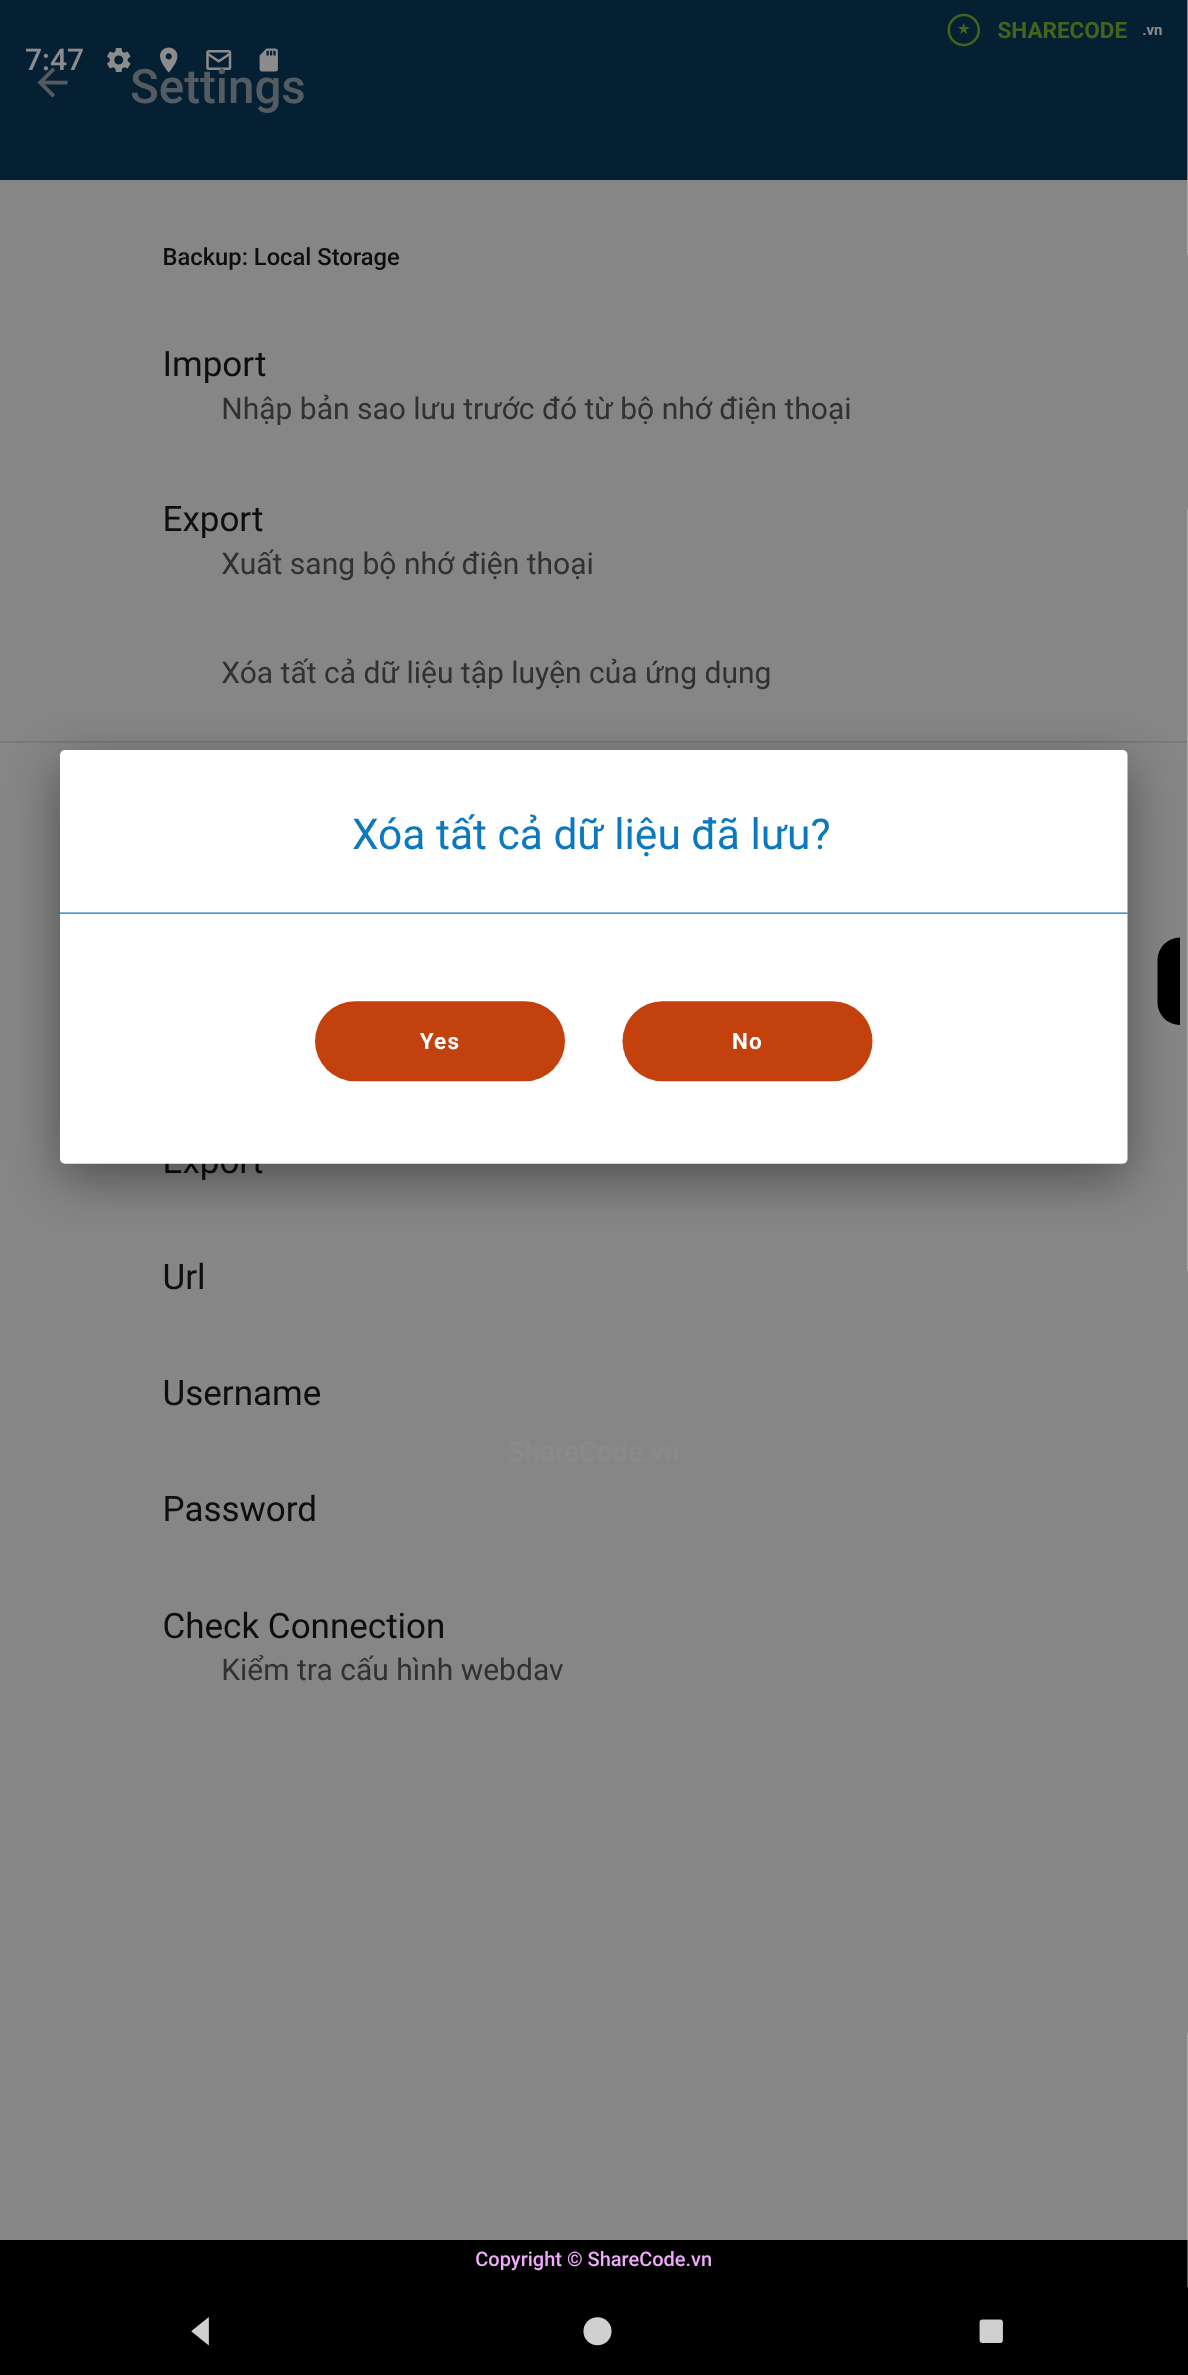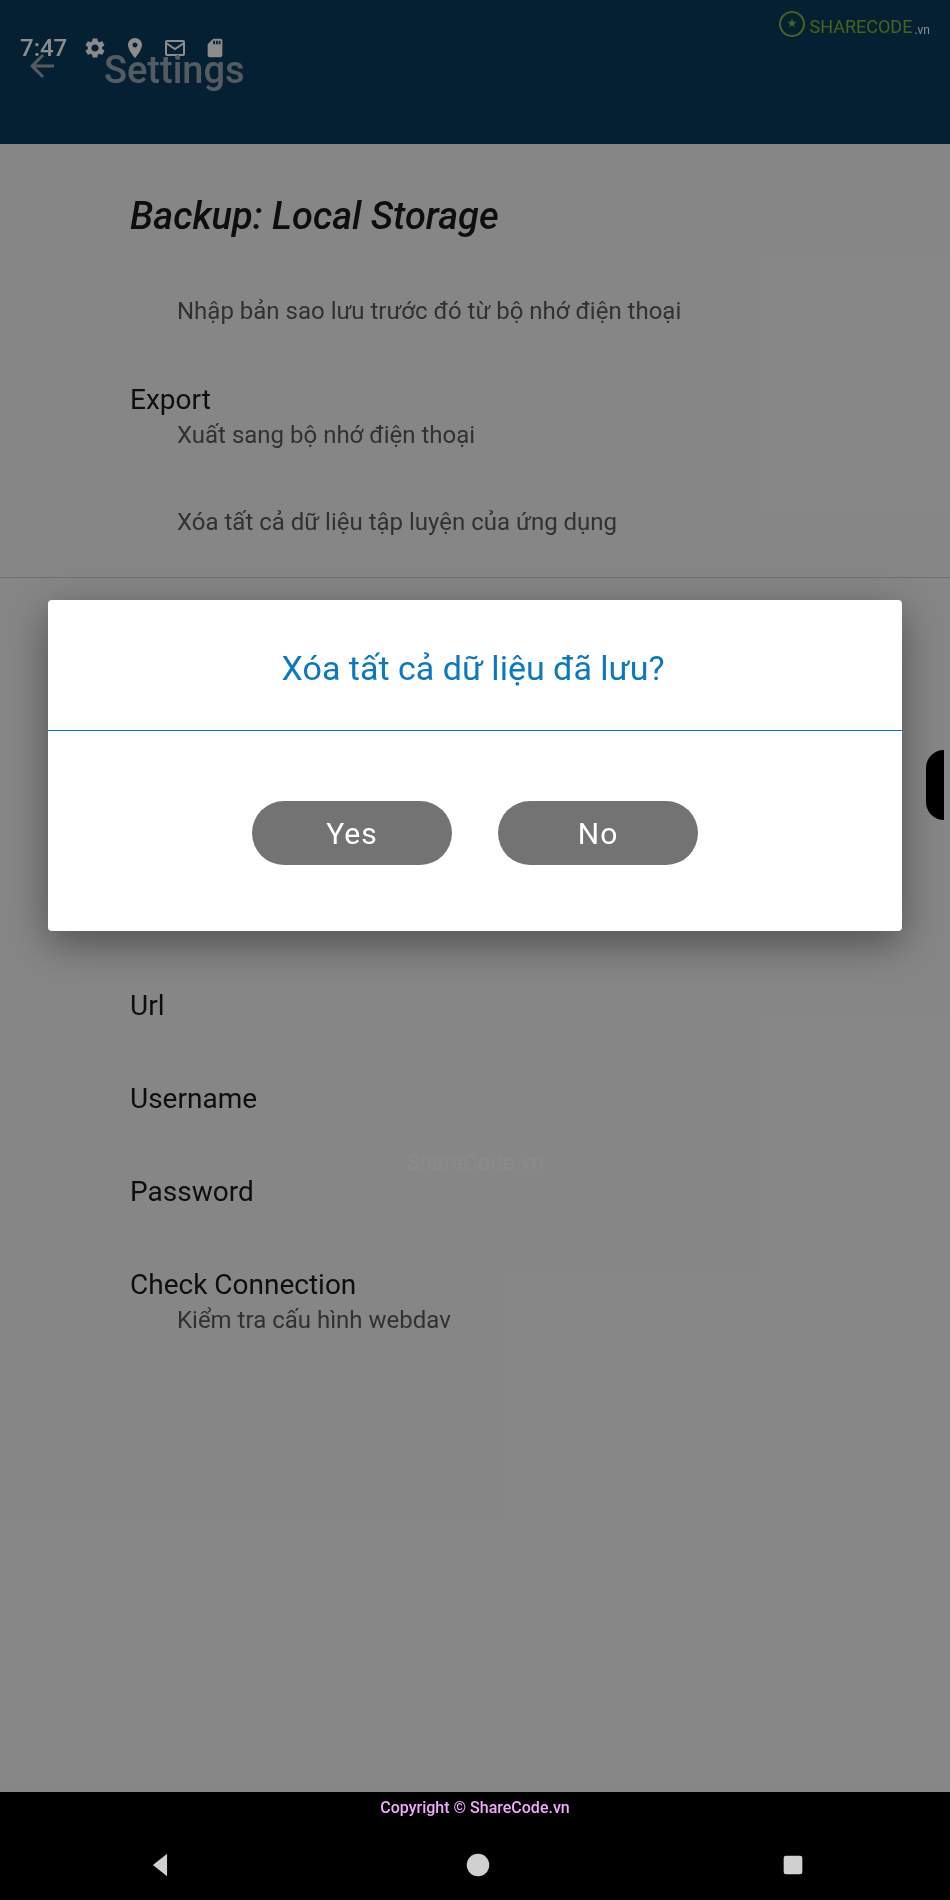--- a/index.html
+++ b/index.html
@@ -33,25 +33,25 @@
     }
     .status-icon {
       width: 24px;
       height: 24px;
       display: inline-flex;
       align-items: center;
       justify-content: center;
     }
     .status-right {
       display: flex;
-      align-items: flex-end;
-      gap: 2px;
+      align-items: center;
+      gap: 12px;
       font-size: 18px;
       color: #7fb530;
-      font-weight: normal;
+      font-weight: bold;
     }
     .logo-circle {
       width: 26px;
       height: 26px;
       border: 2px solid #7fb530;
       border-radius: 50%;
       display: inline-flex;
       align-items: center;
       justify-content: center;
       margin-right: 2px;
@@ -72,24 +72,23 @@
     .app-title {
       font-size: 38px;
       font-weight: 500;
       color: #9aa8b3;
     }
     .content {
       padding: 40px 0 0 0;
     }
     .section-header {
       padding: 10px 130px 30px 130px;
-      font-size: 38px;
+      font-size: 19px;
       font-weight: 500;
       color: #1a1a1a;
-      font-style: italic;
     }
     .list-item {
       padding: 28px 130px;
     }
     .item-title {
       font-size: 28px;
       font-weight: 400;
       color: #1a1a1a;
       margin-bottom: 4px;
     }
@@ -133,26 +132,26 @@
     }
     .dialog-buttons {
       display: flex;
       justify-content: center;
       gap: 46px;
       padding: 70px 0 66px 0;
     }
     .dialog-btn {
       width: 200px;
       height: 64px;
-      background: #737373;
+      background: #c2410c;
       color: #fff;
       border: none;
       border-radius: 40px;
-      font-size: 30px;
-      font-weight: 400;
+      font-size: 18px;
+      font-weight: 700;
       letter-spacing: 1px;
       cursor: pointer;
     }
     .watermark {
       position: absolute;
       top: 1150px;
       left: 50%;
       transform: translateX(-50%);
       color: rgba(255,255,255,0.55);
       font-size: 22px;
@@ -253,20 +252,21 @@
         <path d="M20 11H7.83l5.59-5.59L12 4l-8 8 8 8 1.41-1.41L7.83 13H20v-2z"></path>
       </svg>
   </span>
   <span class="app-title">Settings</span>
 </div>
 
 <div class="content">
   <div class="section-header">Backup: Local Storage</div>
 
   <div class="list-item">
+    <div class="item-title">Import</div>
     <div class="item-subtitle">Nhập bản sao lưu trước đó từ bộ nhớ điện thoại</div>
   </div>
 
   <div class="list-item">
     <div class="item-title">Export</div>
     <div class="item-subtitle">Xuất sang bộ nhớ điện thoại</div>
   </div>
 
   <div class="list-item">
     <div class="item-subtitle">Xóa tất cả dữ liệu tập luyện của ứng dụng</div>

